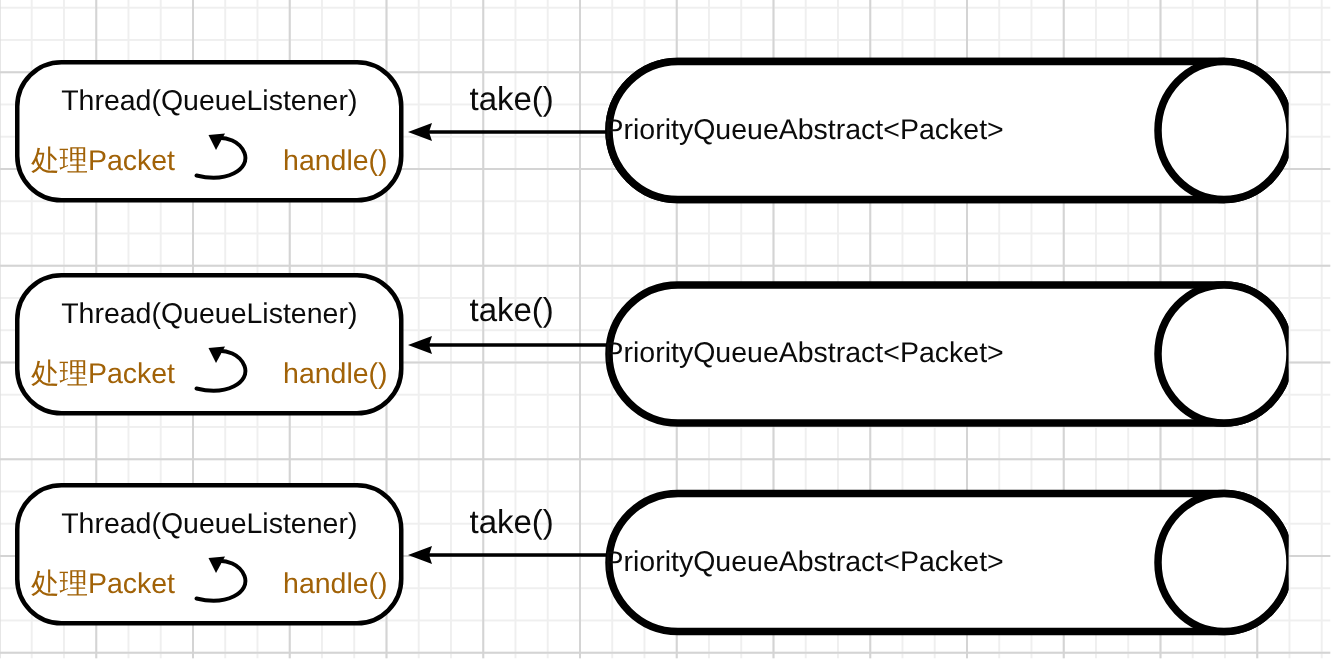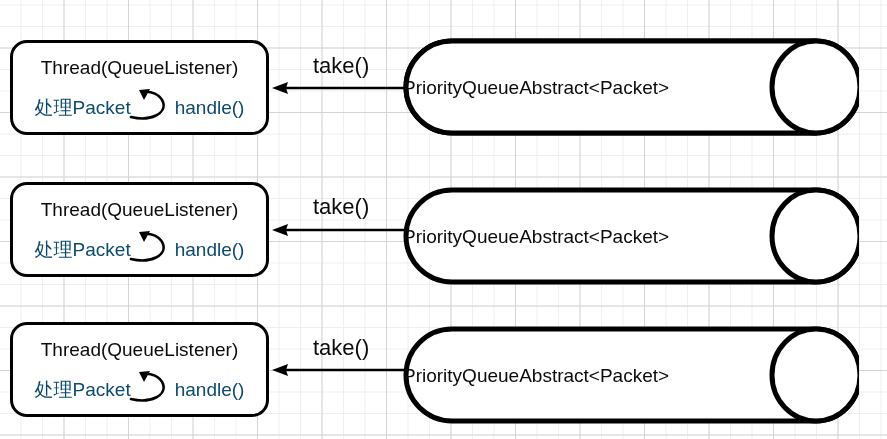--- a/index.html
+++ b/index.html
@@ -28,21 +28,21 @@
   }
 
   
   .thread-box {
     position: absolute;
     left: 10px;
     width: 259px;
     height: 95px;
     box-sizing: border-box;
     border: 3px solid #000000;
-    border-radius: 17px;
+    border-radius: 31px;
     background: #ffffff;
   }
   .thread-title {
     position: absolute;
     left: 0;
     right: 0;
     top: 13px;
     text-align: center;
     font-size: 19px;
     line-height: 23px;
@@ -51,24 +51,24 @@
   }
   .thread-lower {
     position: absolute;
     left: 0;
     right: 0;
     top: 49px;
     height: 30px;
     display: flex;
     align-items: center;
     justify-content: center;
-    gap: 0;
+    gap: 14px;
     font-size: 19px;
     line-height: 23px;
-    color: #0c4a6e;
+    color: #a16207;
     white-space: nowrap;
   }
   .loop-arrow {
     width: 52px;
     height: 34px;
     flex: 0 0 auto;
     margin-left: -6px;
     margin-right: -2px;
     margin-top: -6px;
   }

